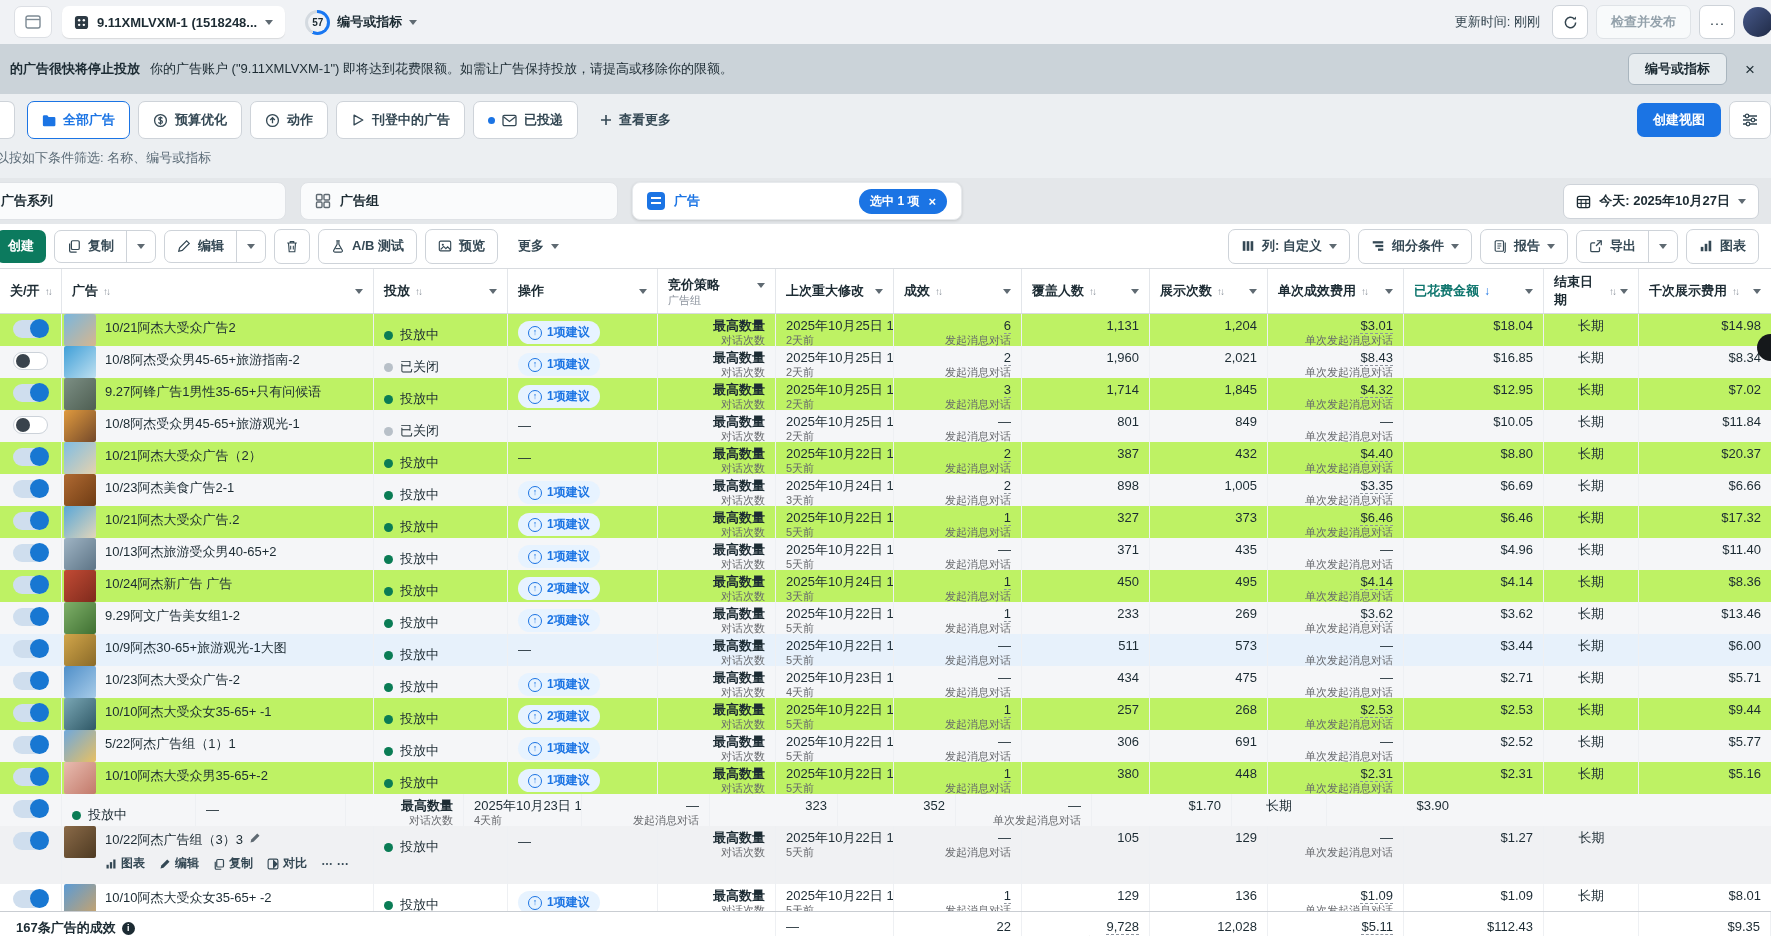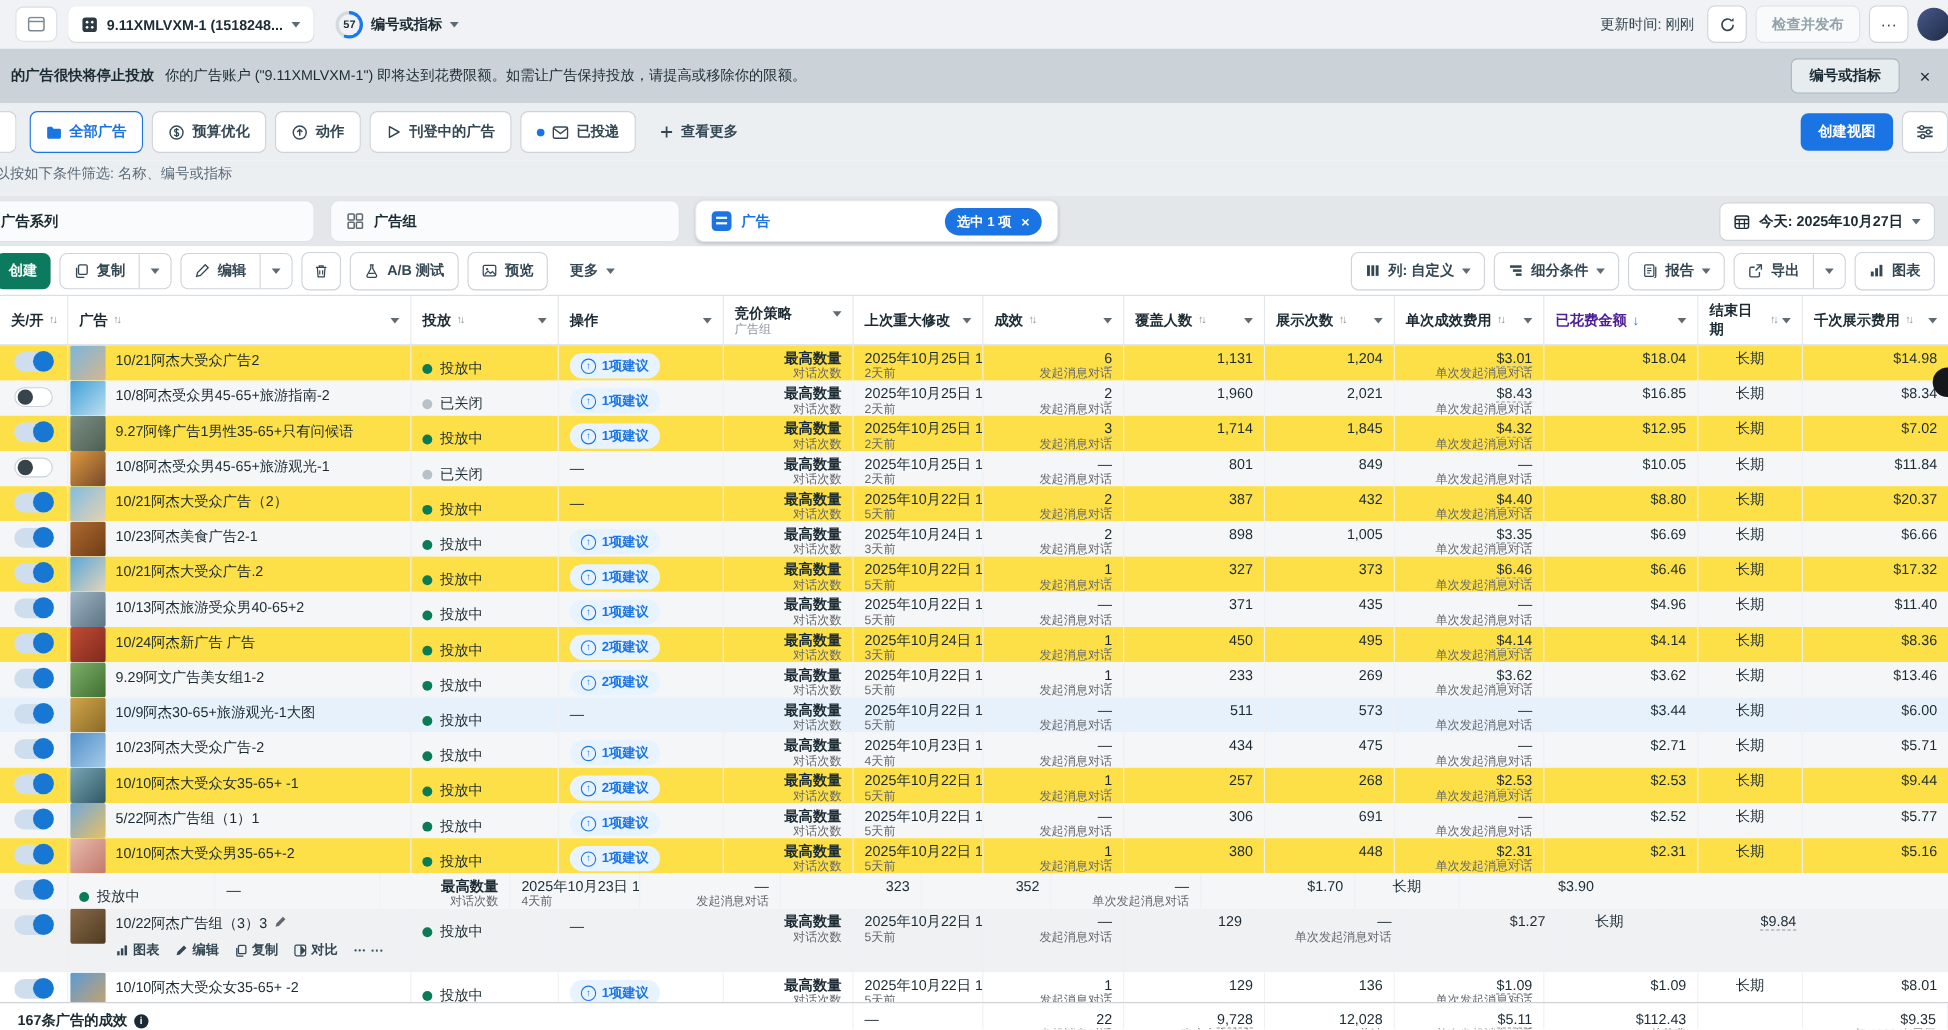--- a/index.html
+++ b/index.html
@@ -63,23 +63,23 @@
   .split .car{width:28px;border-left:1px solid #ced3d9;display:flex;align-items:center;justify-content:center;color:#5f6a72;cursor:pointer}
   .t-right{margin-left:auto;display:flex;align-items:center;gap:8px}
   
   .thead{display:flex;border-top:1px solid #d8dbdf;border-bottom:1px solid #d8dbdf;background:#fff}
   .th{box-sizing:border-box;padding:4px 10px;font-size:13px;font-weight:bold;color:#1c2b33;border-right:1px solid #e3e6ea;display:flex;flex-direction:column;justify-content:center;cursor:pointer}
   .th:last-child{border-right:none}
   .th-main{display:flex;align-items:center;gap:5px}
   .th-main .caret{margin-left:auto;color:#5f6a72}
   .sort{font-size:10px;color:#8d949e;letter-spacing:-2px;white-space:nowrap}
   .sort.active{color:#1b74e4;letter-spacing:0;font-size:12px}
-  .th-label.active{color:#4c1d95}
+  .th-label.active{color:#0f766e}
   .th-sub{font-size:11px;color:#8d949e;font-weight:normal;line-height:12px}
-  .trow{display:flex;height:32px;overflow:hidden;background:#fde047}
+  .trow{display:flex;height:32px;overflow:hidden;background:#bef264}
   .trow.striped{background:#f5f6f8}
   .trow.selectedrow{background:#e7f1fb}
   .trow.hoverrow{background:#f0f1f3;height:58px}
   .trow.clipped{height:27px;background:#fff}
   .cell{box-sizing:border-box;border-right:1px solid #eef0f3;padding:4px 10px 0;font-size:13px;color:#1c2b33;overflow:hidden;white-space:nowrap}
   .cell:last-child{border-right:none}
   .cell.right{text-align:right}.cell.center{text-align:center}
   .v{line-height:15px}
   .sub{font-size:11px;color:#65676b;line-height:14px}
   .lnk{border-bottom:1px dashed #8d949e;cursor:pointer}
@@ -1357,35 +1357,35 @@
           <div class="sub">对话次数</div>
         </div>
         <div class="cell" style="width:118px">
           <div class="v">2025年10月22日 16:...</div>
           <div class="sub">5天前</div>
         </div>
         <div class="cell right" style="width:128px">
           <div class="v"><span>—</span></div>
           <div class="sub">发起消息对话</div>
         </div>
+        <div class="cell right" style="width:128px">
+          <div class="v">105</div>
+        </div>
         <div class="cell right" style="width:118px">
           <div class="v">129</div>
         </div>
         <div class="cell right" style="width:136px">
           <div class="v"><span>—</span></div>
           <div class="sub">单次发起消息对话</div>
         </div>
         <div class="cell right" style="width:140px">
           <div class="v">$1.27</div>
         </div>
         <div class="cell center" style="width:95px">
           <div class="v">长期</div>
-        </div>
-        <div class="cell right" style="width:132px">
-          <div class="v"><span class="lnk">$9.84</span></div>
         </div>
       </div>
       <div class="trow clipped">
         <div class="cell c-toggle" style="width:62px">
           <div class="toggle on">
             <div class="knob"></div>
           </div>
         </div>
         <div class="cell name-cell" style="width:312px">
           <div class="thumb" style="background:linear-gradient(135deg,#5b9bd5,#caa36a)"></div>

